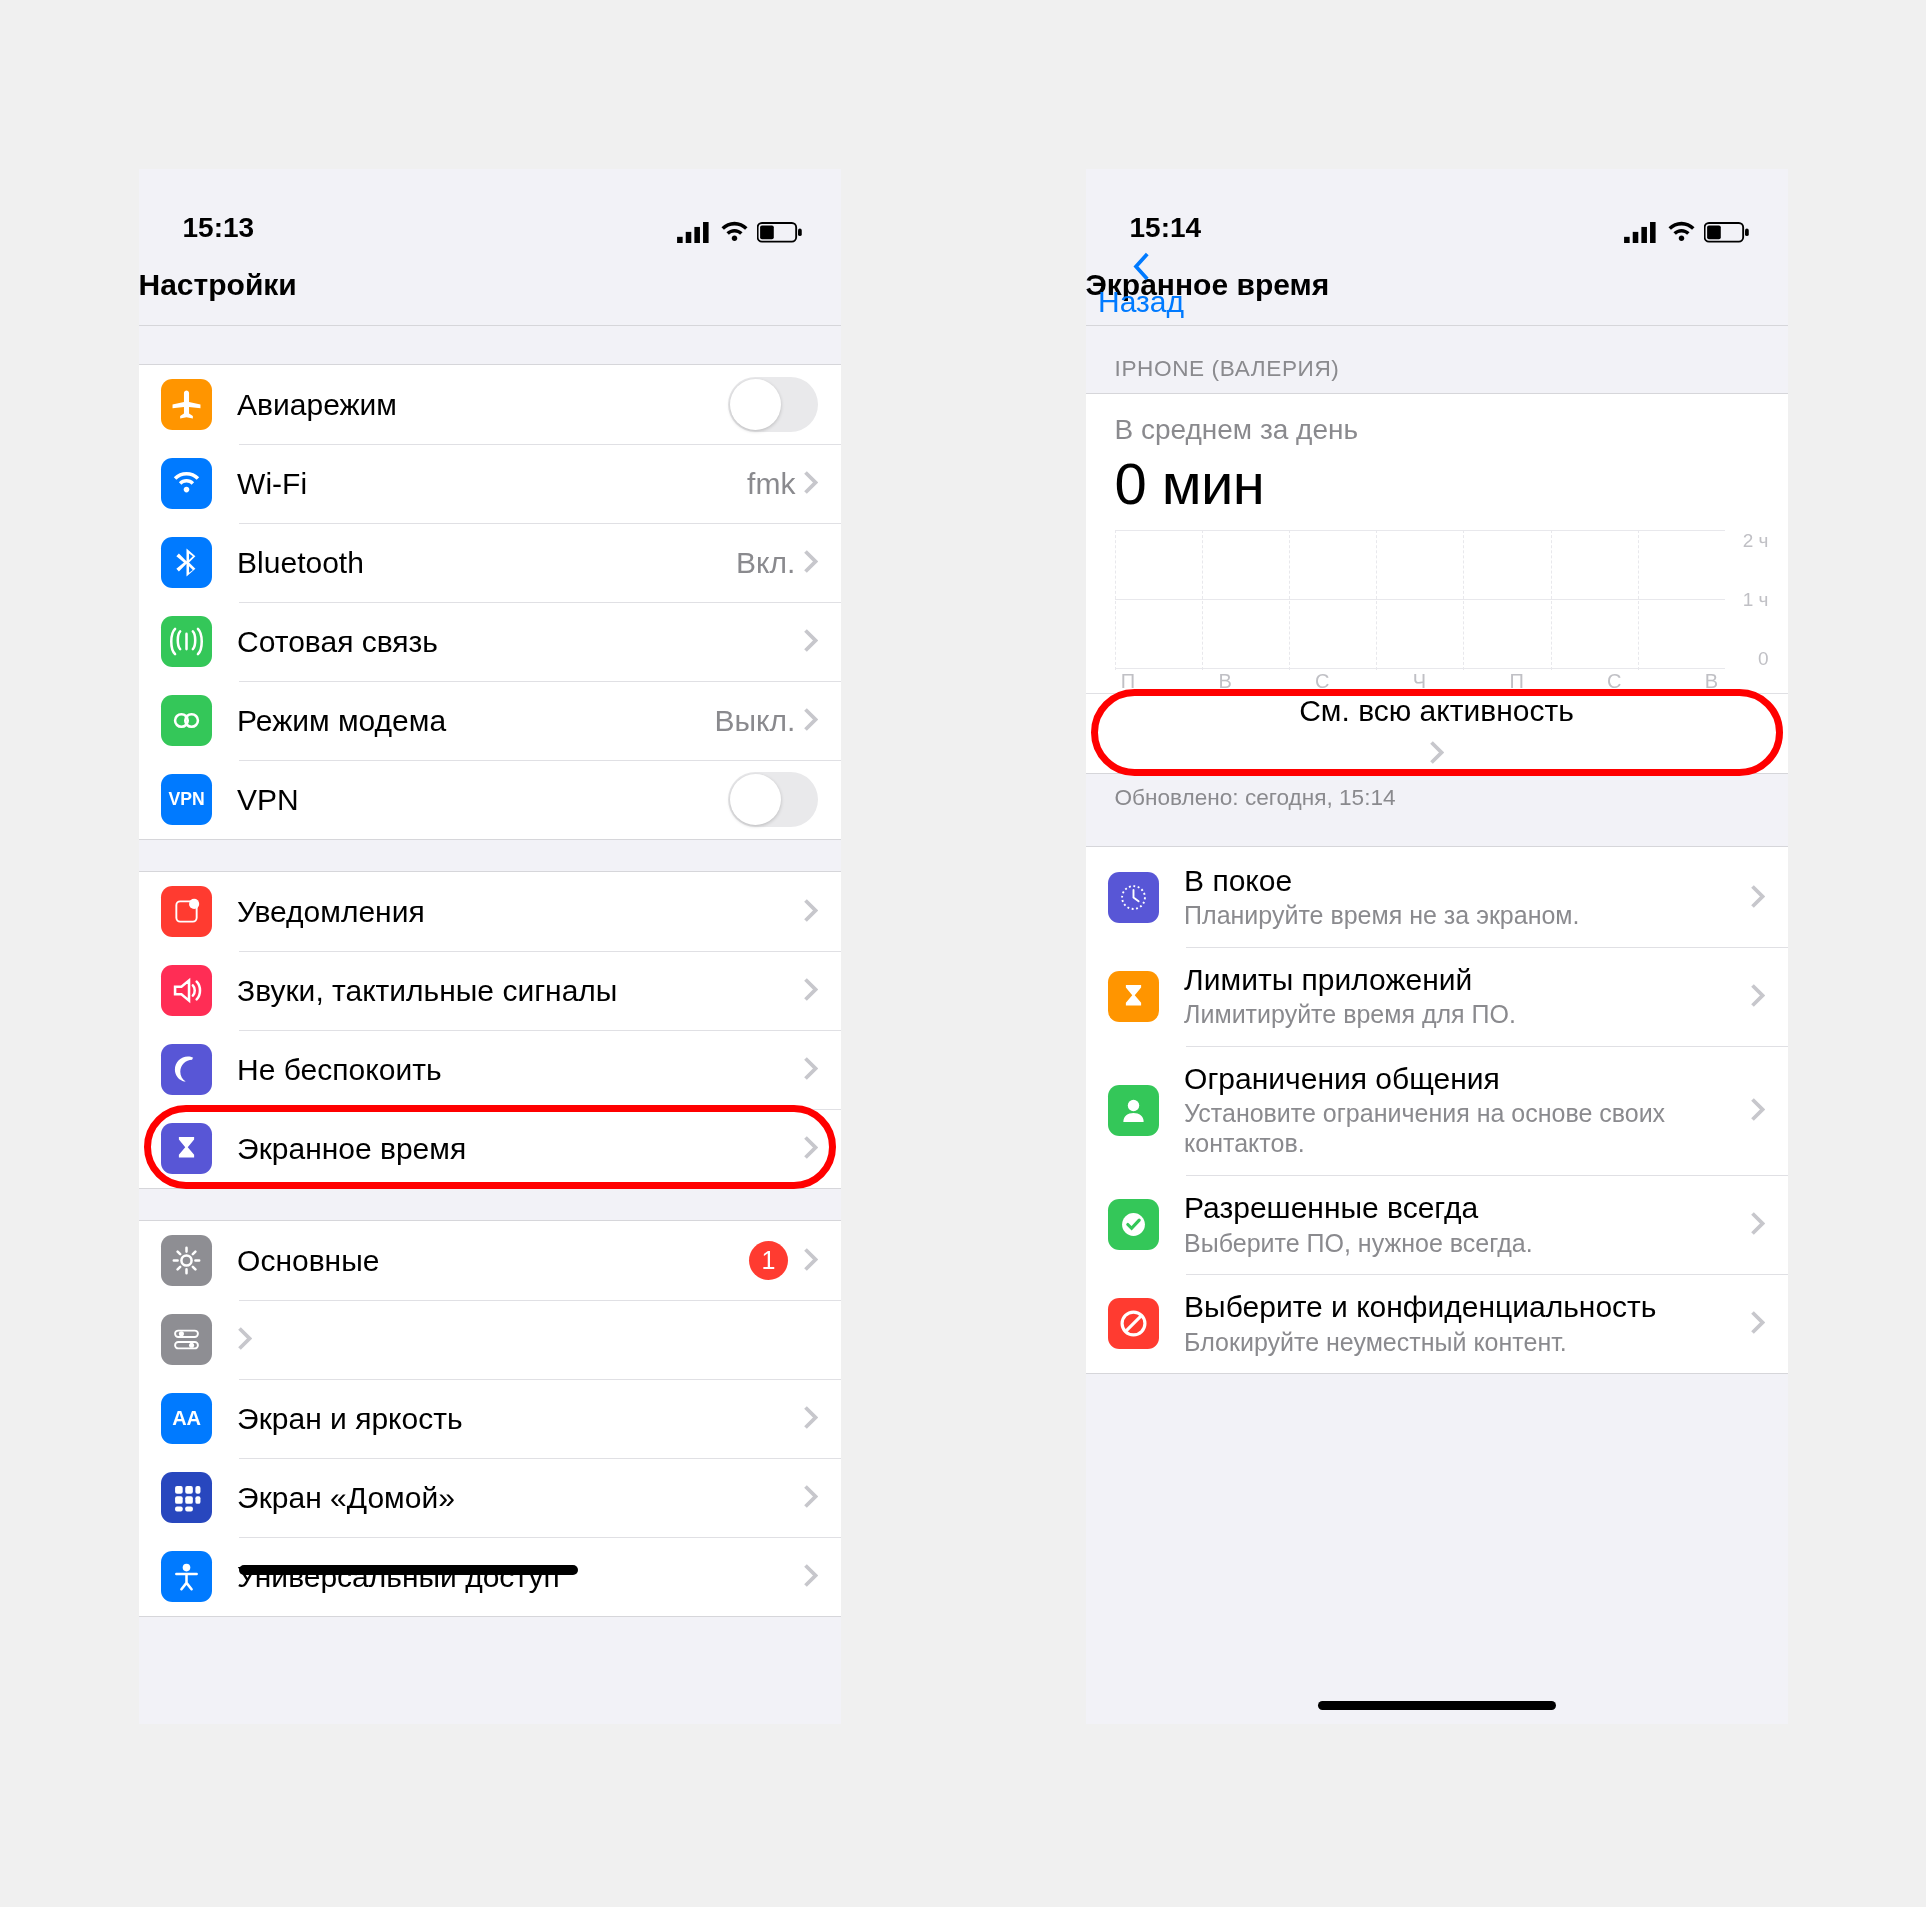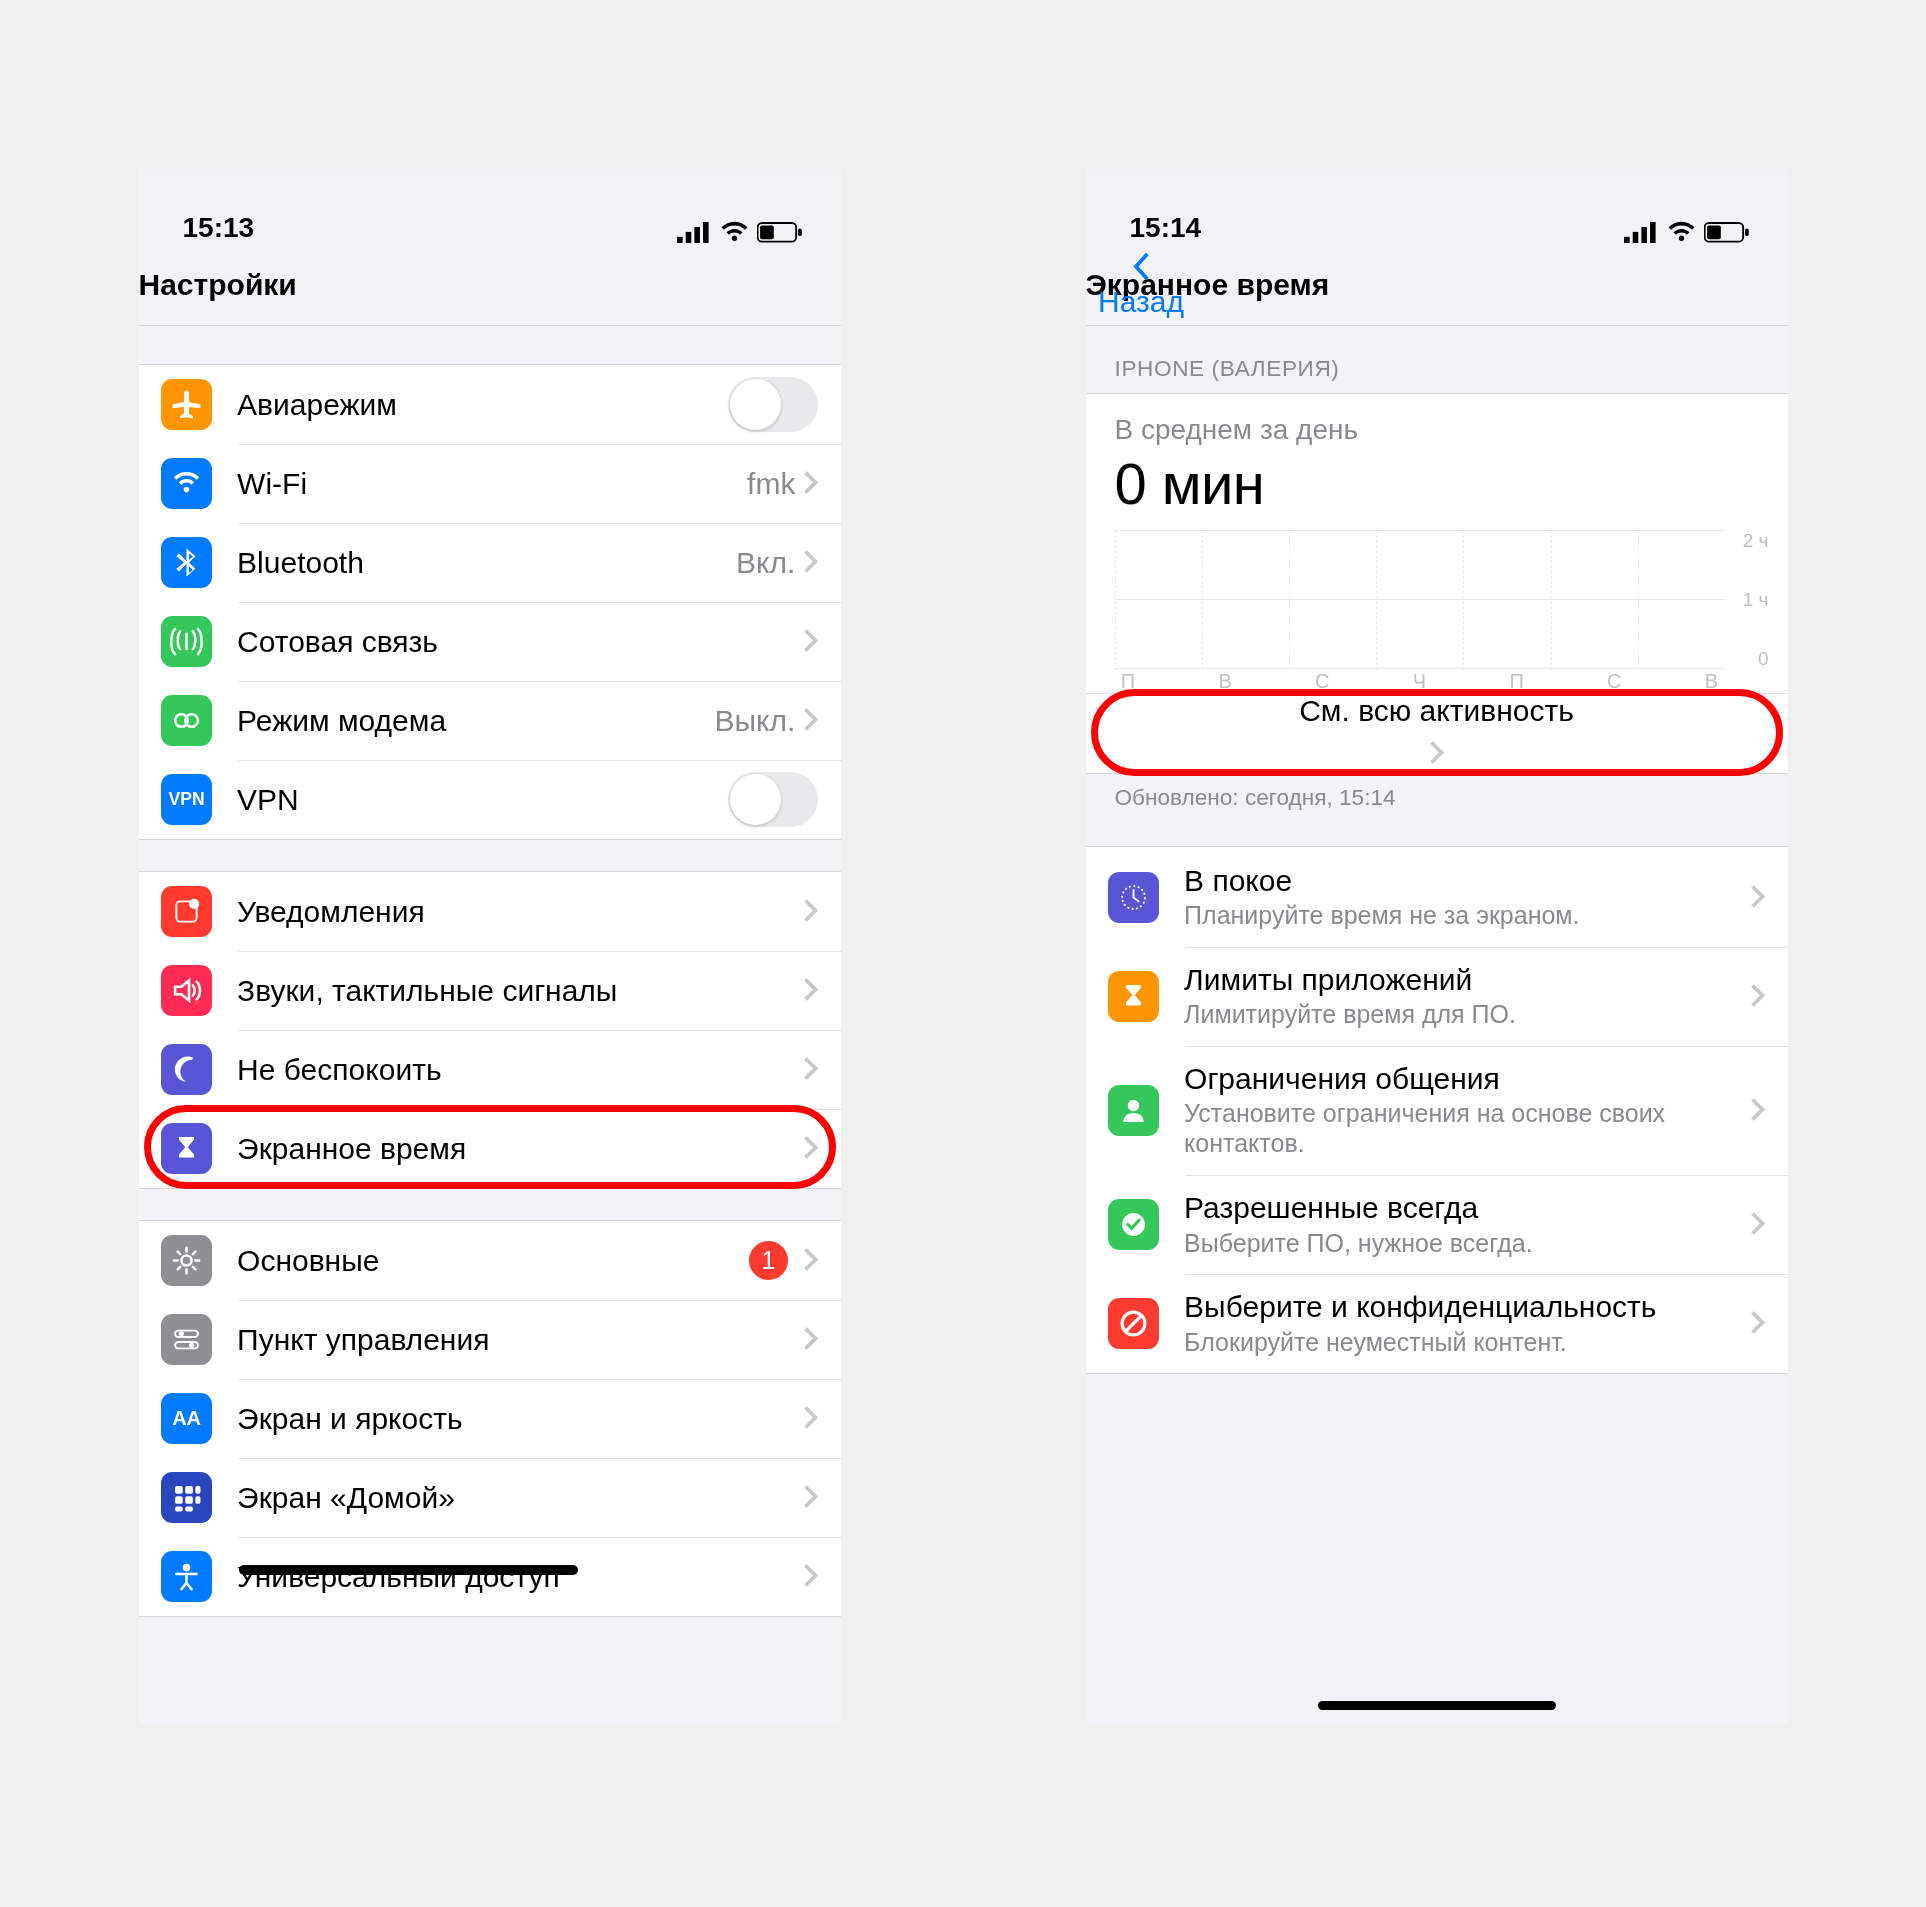--- a/index.html
+++ b/index.html
@@ -370,21 +370,20 @@
     </div>
     <div class="cell">
       <span class="icon-tile" style="background:#8e8e93">
           <svg viewBox="0 0 52 52">
             <rect x="8" y="12" width="36" height="10" rx="5" fill="none" stroke="#fff" stroke-width="3"></rect>
             <circle cx="18" cy="17" r="4" fill="#fff"></circle>
             <rect x="8" y="30" width="36" height="10" rx="5" fill="none" stroke="#fff" stroke-width="3"></rect>
             <circle cx="34" cy="35" r="4" fill="#fff"></circle>
           </svg>
         </span>
-      <span class="cell-label">Пункт управления</span>
       <span class="chevron"><svg viewBox="0 0 24 40">
             <polyline points="4,4 20,20 4,36"></polyline>
           </svg></span>
     </div>
     <div class="cell">
       <span class="icon-tile" style="background:#007aff">
           <span style="color:#fff;font-size:20px;font-weight:700">AA</span>
         </span>
       <span class="cell-label">Экран и яркость</span>
       <span class="chevron"><svg viewBox="0 0 24 40">

